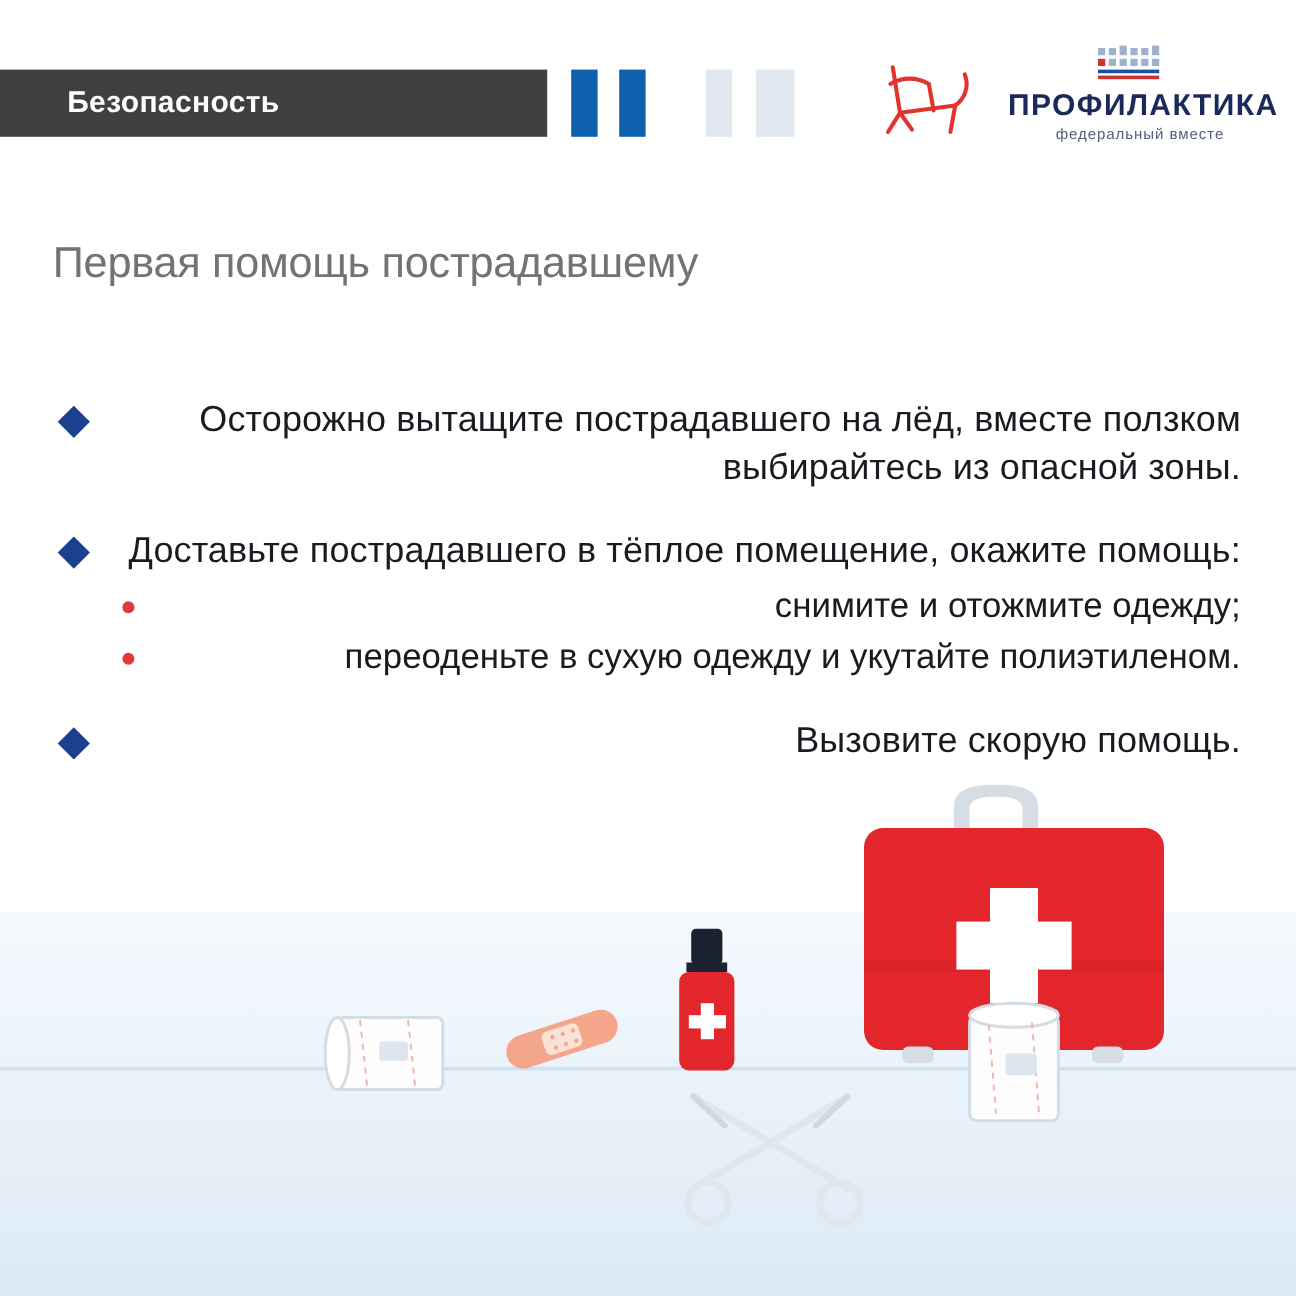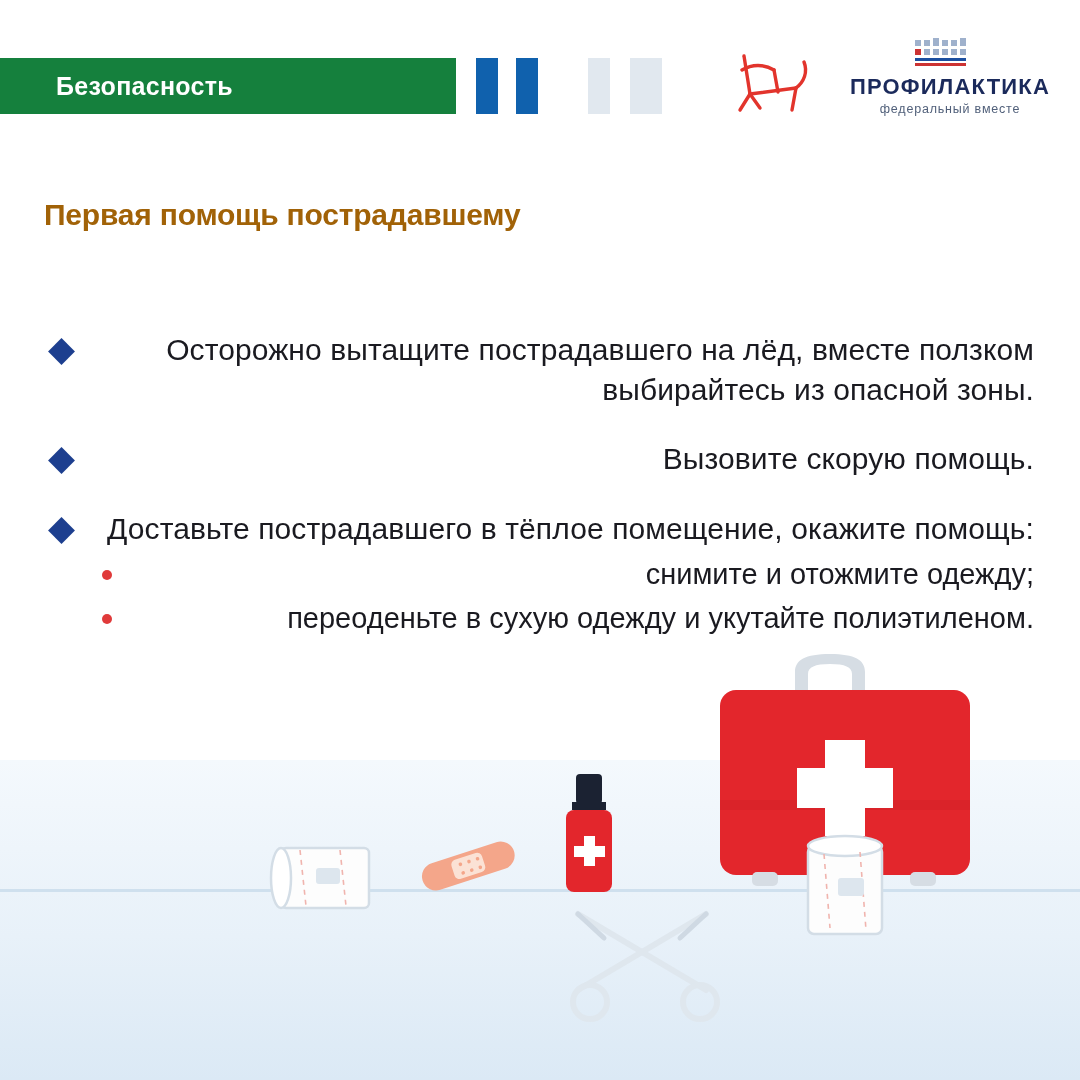--- a/index.html
+++ b/index.html
@@ -20,21 +20,21 @@
     position: absolute;
     top: 0; left: 0;
     width: 1080px;
     height: 128px;
   }
   .banner {
     position: absolute;
     left: 0; top: 58px;
     width: 456px;
     height: 56px;
-    background: #15803d;
+    background: #404040;
   }
   .banner-label {
     position: absolute;
     left: 56px;
     top: 50%;
     transform: translateY(-50%);
     color: #ffffff;
     font-size: 25px;
     font-weight: bold;
     letter-spacing: 0.3px;
@@ -66,42 +66,42 @@
     width: 220px;
     text-align: center;
   }
   .brand-mark {
     width: 74px;
     height: 34px;
     margin: 0 auto 6px auto;
     position: relative;
   }
   .brand-name {
-    font-size: 22px;
+    font-size: 25px;
     font-weight: bold;
     color: #1b2a5b;
     letter-spacing: 1.2px;
     line-height: 1;
   }
   .brand-sub {
     font-size: 12.5px;
     color: #51607a;
     letter-spacing: 0.8px;
     margin-top: 4px;
   }
 
   
   .title {
     position: absolute;
     left: 44px;
     top: 198px;
     width: 980px;
-    font-size: 30px;
-    font-weight: bold;
-    color: #a16207;
+    font-size: 36px;
+    font-weight: normal;
+    color: #737373;
     letter-spacing: -0.2px;
   }
 
   
   .content {
     position: absolute;
     left: 44px;
     top: 330px;
     width: 990px;
     text-align: right;
@@ -233,38 +233,38 @@
 
 <div class="content">
 
   <div class="item">
     <span class="diamond"></span>
     <p>Осторожно вытащите пострадавшего на лёд, вместе ползком выбирайтесь из опасной зоны.</p>
   </div>
 
   <div class="item">
     <span class="diamond"></span>
-    <p>Вызовите скорую помощь.</p>
-  </div>
-
-  <div class="item">
-    <span class="diamond"></span>
     <p>Доставьте пострадавшего в тёплое помещение, окажите помощь:</p>
     <ul class="sublist">
       <li>
         <span class="dot"></span>
         <span>снимите и отожмите одежду;</span>
       </li>
       <li>
         <span class="dot"></span>
         <span>переоденьте в сухую одежду и укутайте полиэтиленом.</span>
       </li>
     </ul>
   </div>
 
+  <div class="item">
+    <span class="diamond"></span>
+    <p>Вызовите скорую помощь.</p>
+  </div>
+
 </div>
 
 <div class="illustration">
   <div class="ice-bg"></div>
   <div class="ground-line"></div>
 
   <svg width="1080" height="430" viewBox="0 0 1080 430" style="position:absolute;left:0;top:0;">
 
     <g>
       <path d="M795 22 C795 10, 805 4, 830 4 C855 4, 865 10, 865 22 L865 40 L852 40 L852 24 C852 17, 845 14, 830 14 C815 14, 808 17, 808 24 L808 40 L795 40 Z" fill="#d6dde4"></path>

